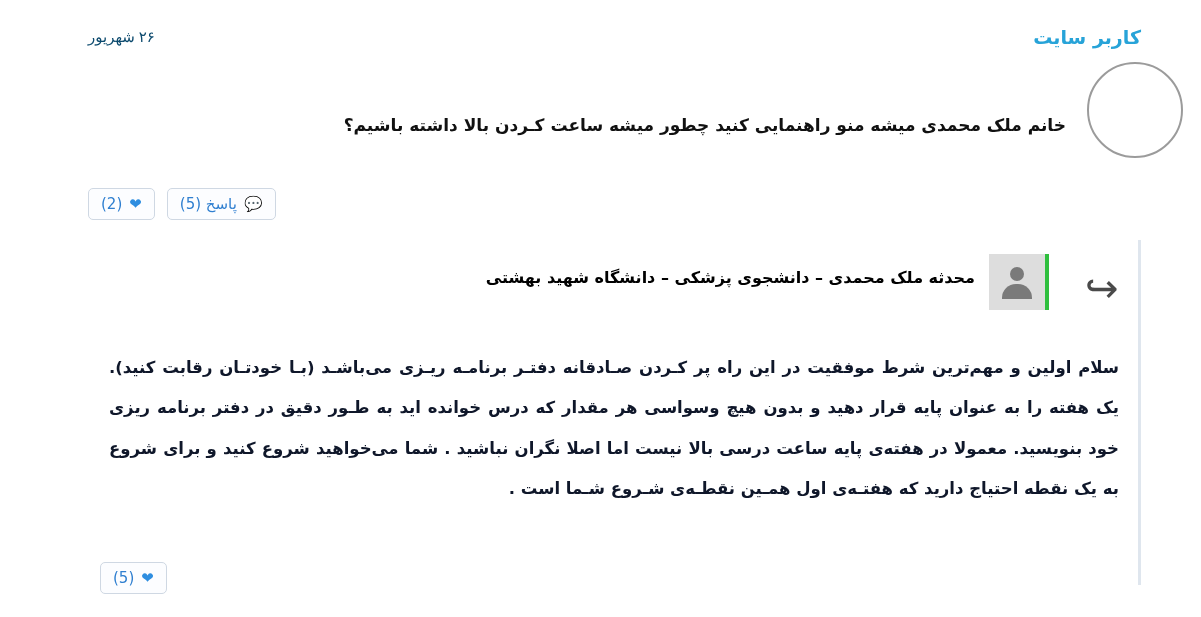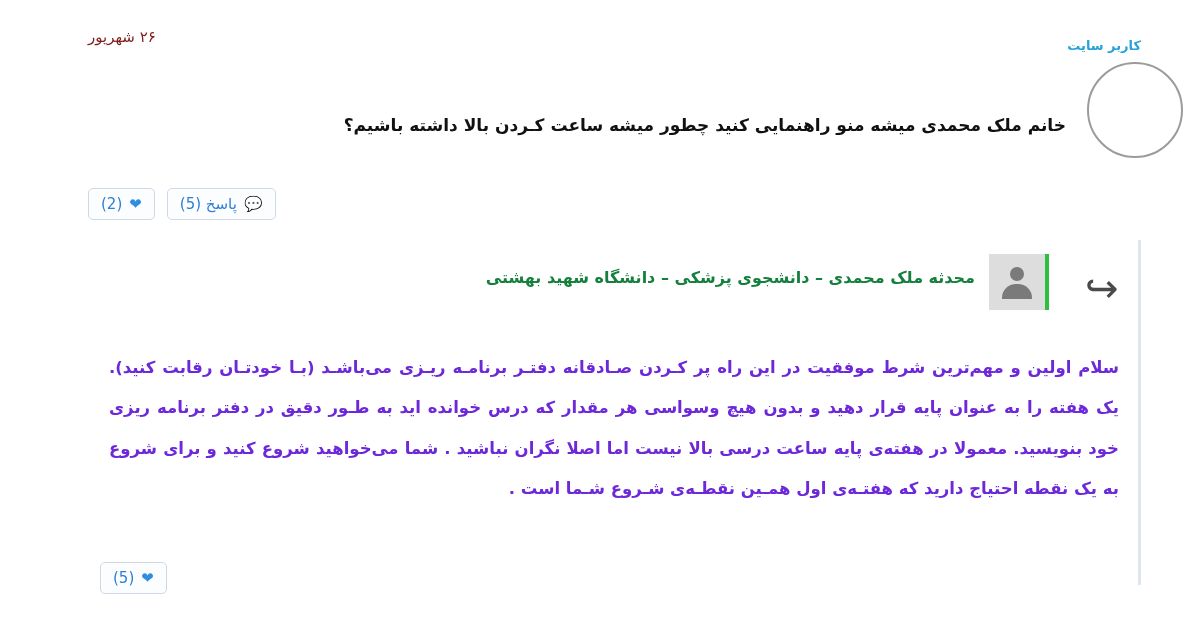--- a/index.html
+++ b/index.html
@@ -21,34 +21,35 @@
   .topbar {
     position: absolute;
     top: 18px;
     left: 0;
     width: 100%;
     height: 40px;
   }
   .site-user {
     position: absolute;
     right: 60px;
-    top: 20px;
+    top: 8px;
     color: #27a3d8;
-    font-size: 13px;
+    font-size: 19px;
     font-weight: bold;
     letter-spacing: 0.2px;
     white-space: nowrap;
   }
   .date-label {
     position: absolute;
     left: 88px;
     top: 10px;
-    color: #7f1d1d;
+    color: #0c4a6e;
     font-size: 15px;
     white-space: nowrap;
+    font-family: Liberation Serif, serif;
   }
 
   
   .avatar-circle {
     position: absolute;
     right: 18px;
     top: 62px;
     width: 96px;
     height: 96px;
     border: 2px solid #9b9b9b;
@@ -159,34 +160,34 @@
     top: 14px;
     width: 5px;
     height: 56px;
     background: #2fbf3e;
   }
 
   .answer-author {
     position: absolute;
     right: 166px;
     top: 28px;
-    color: #15803d;
+    color: #000000;
     font-size: 16px;
     font-weight: bold;
     white-space: nowrap;
   }
 
   .answer-body {
     position: absolute;
     right: 22px;
     top: 108px;
     width: 1010px;
     text-align: justify;
     text-align-last: right;
-    color: #6d28d9;
+    color: #0f172a;
     font-size: 16.5px;
     font-weight: bold;
     line-height: 2.45;
   }
 
   .pill-row-a {
     position: absolute;
     left: 100px;
     top: 562px;
     display: flex;

